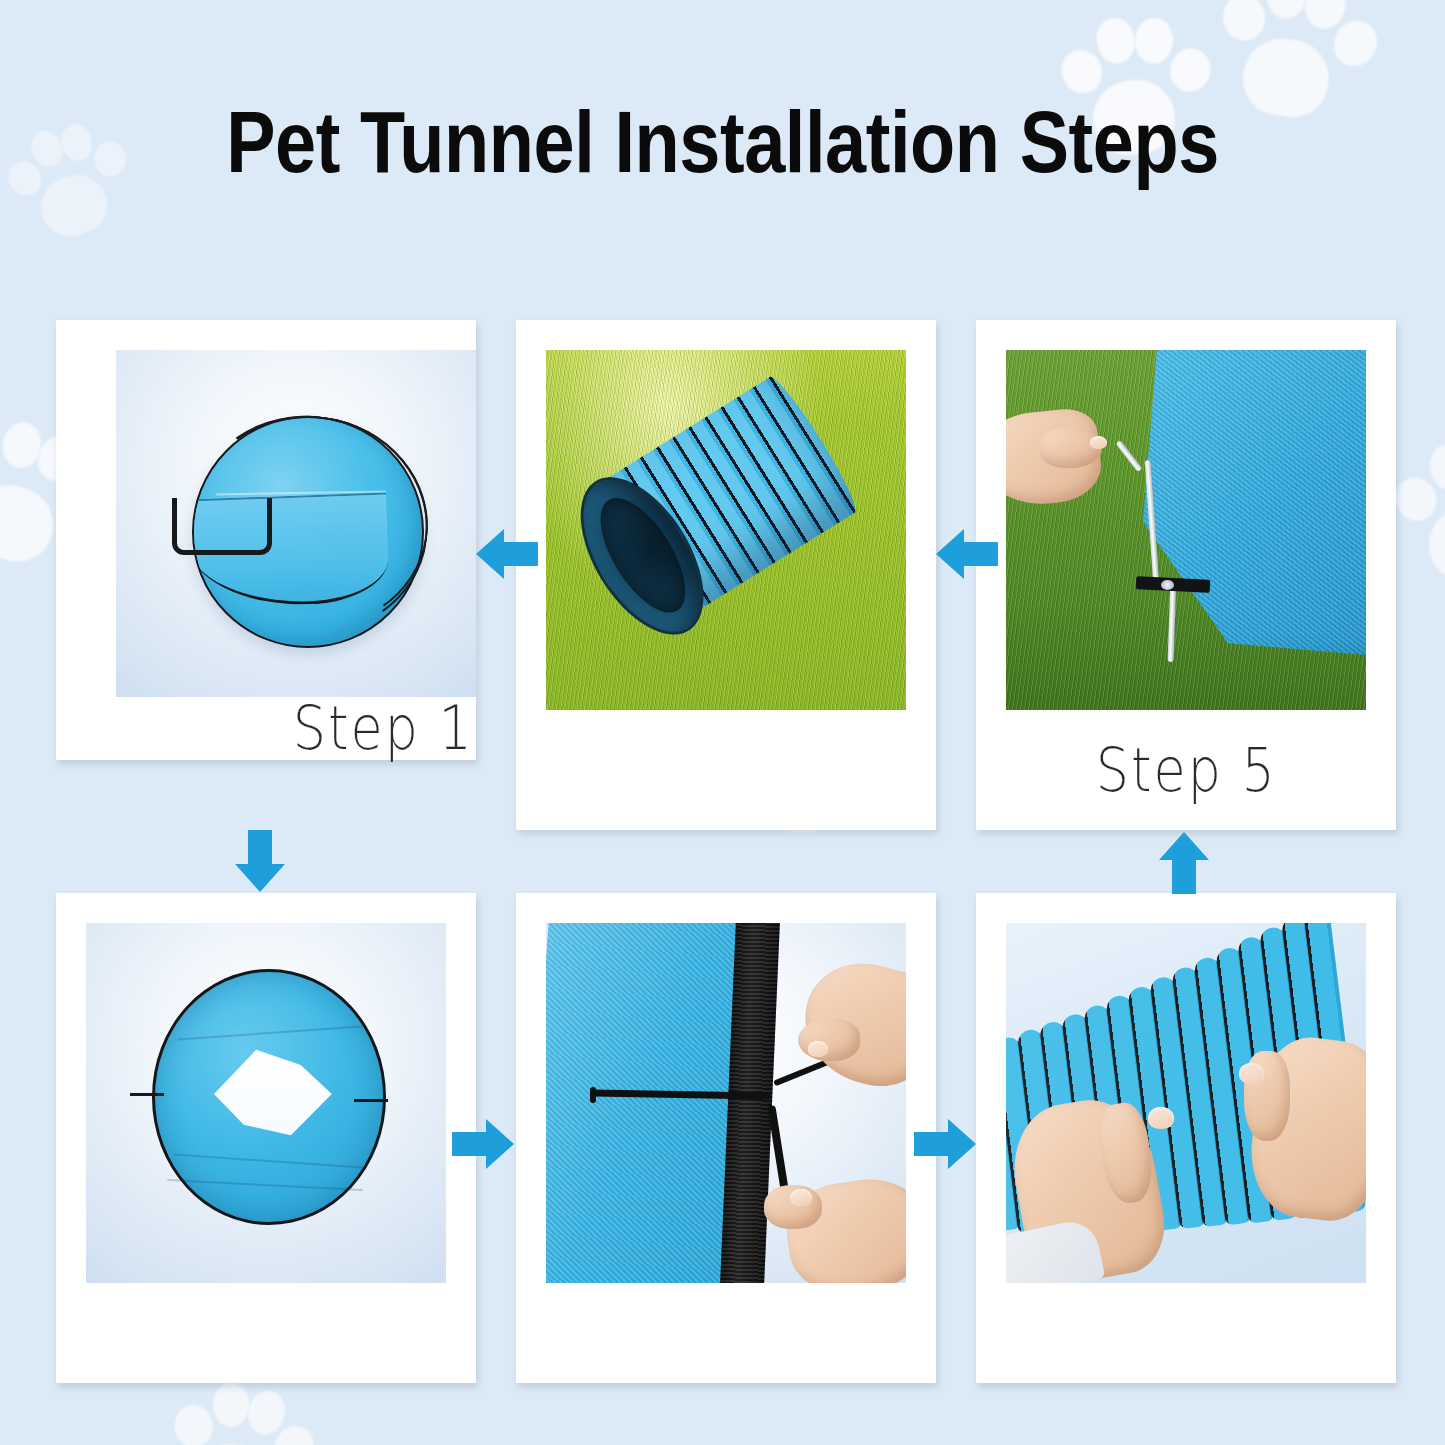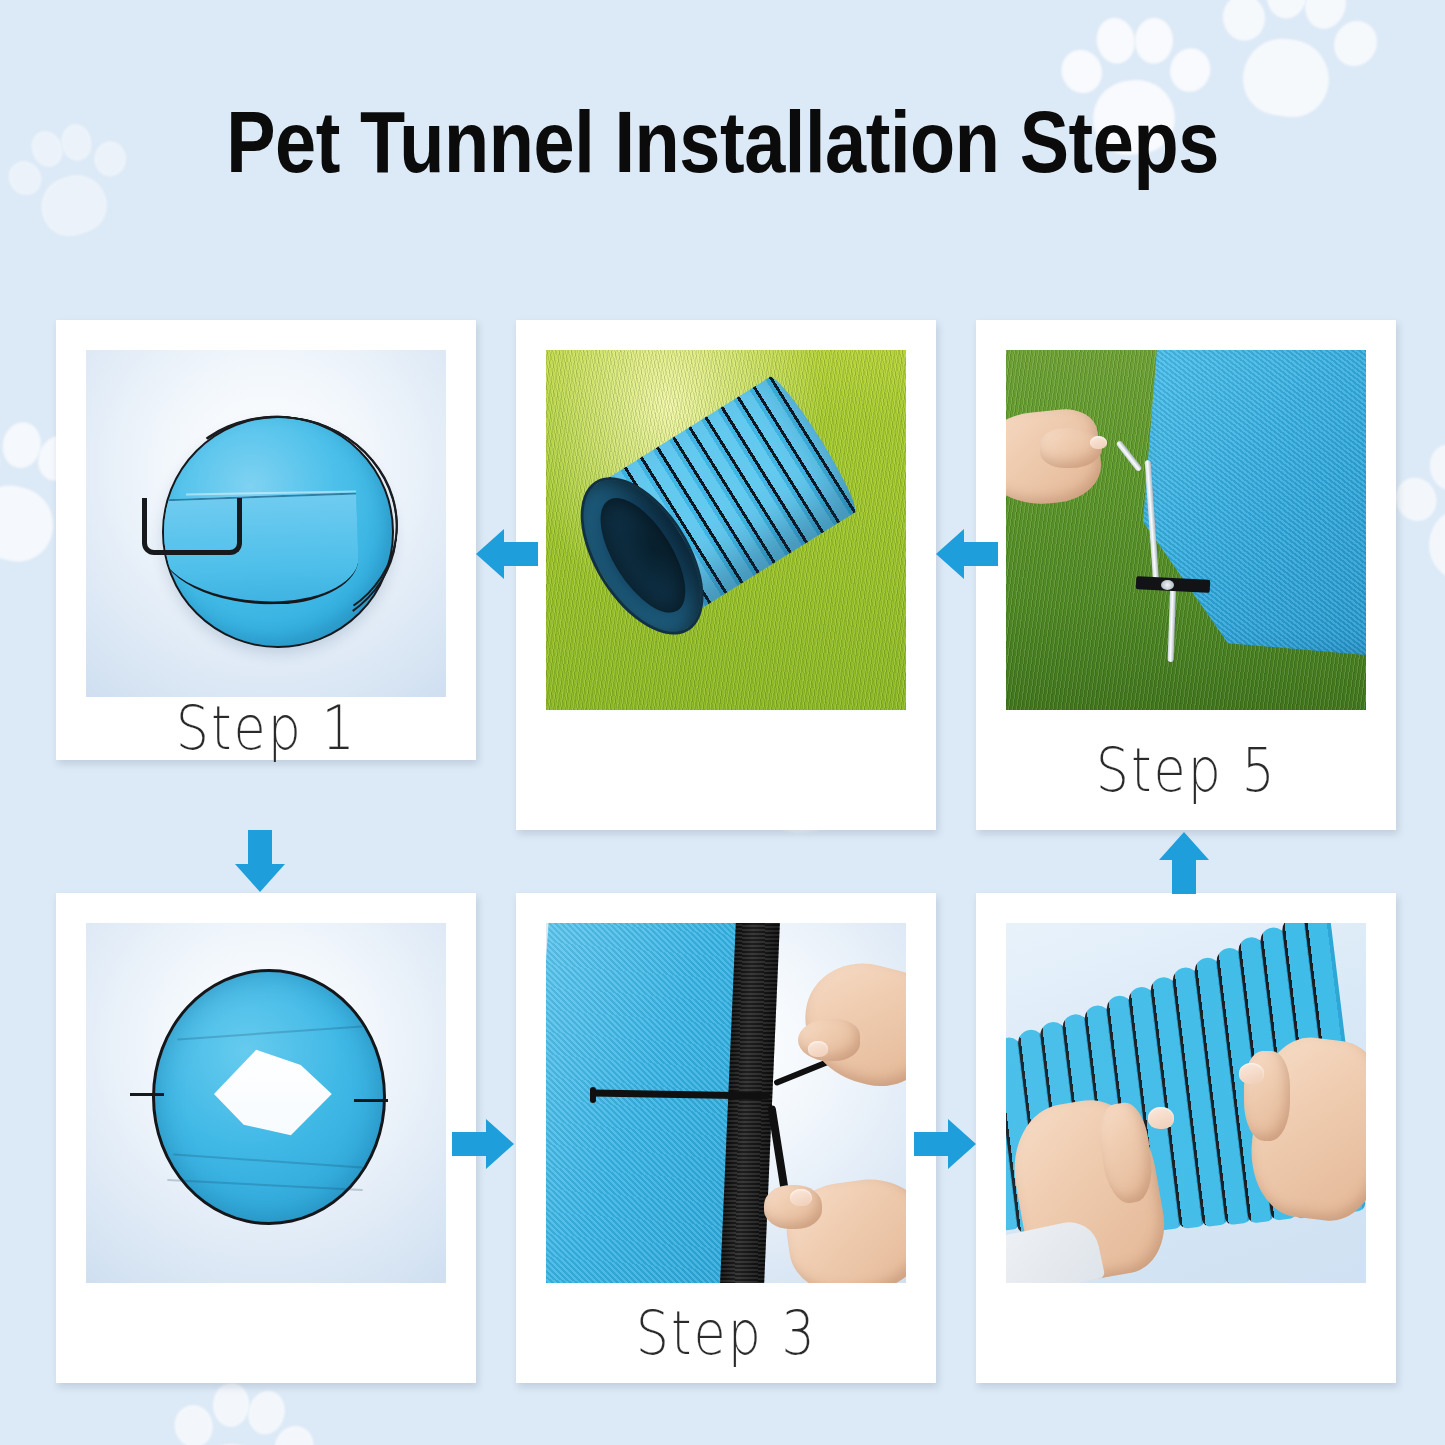--- a/index.html
+++ b/index.html
@@ -330,21 +330,21 @@
       <div class="pad" style="left: 24px; top: 56px; width: 65.6px; height: 59.2px; border-radius: 46% 46% 42% 42% / 52% 52% 48% 48%;"></div>
       <div class="toe" style="left: 3.2px; top: 27.2px; width: 32px; height: 35.2px; transform: rotate(-16deg);"></div>
       <div class="toe" style="left: 33.6px; top: 4.8px; width: 30.4px; height: 36.8px; transform: rotate(-4deg);"></div>
       <div class="toe" style="left: 64px; top: 8px; width: 30.4px; height: 36.8px; transform: rotate(8deg);"></div>
       <div class="toe" style="left: 89.6px; top: 35.2px; width: 32px; height: 35.2px; transform: rotate(20deg);"></div>
     </div>
   </div>
 
 <div id="title">Pet Tunnel Installation Steps</div>
 
-<div class="card" style="left:56px; top:320px; width:420px; height:440px;">
+<div class="card" style="left:56px; top:320px; width:420px; height:440px;align-items:flex-end;">
   <div class="photo-wrap">
     <div class="photo">
       <div class="studio"></div>
       <div class="s1-disc">
         <div class="s1-fold"></div>
         <div class="s1-flap"></div>
       </div>
       <div class="s1-rim" style="left:76px; top:66px;"></div>
       <div class="s1-rim s1-rim2" style="left:76px; top:66px;"></div>
       <div class="s1-handle"></div>
@@ -421,23 +421,20 @@
       <div class="s3-cord" style="left:228px; top:182px; width:8px; height:86px; transform:rotate(-9deg); border-radius:4px;"></div>
 
       <div class="hand" style="right:-28px; top:42px; width:130px; height:118px; border-radius:46% 36% 40% 54%; transform:rotate(14deg);"></div>
       <div class="hand" style="right:46px; top:96px; width:62px; height:42px; border-radius:50% 40% 42% 50%;"></div>
       <div class="nail" style="right:78px; top:118px; width:20px; height:16px;"></div>
 
       <div class="hand" style="right:-22px; top:258px; width:140px; height:112px; border-radius:40% 44% 48% 44%; transform:rotate(-8deg);"></div>
       <div class="hand" style="right:84px; top:262px; width:58px; height:44px; border-radius:46% 46% 44% 44%;"></div>
       <div class="nail" style="right:94px; top:266px; width:22px; height:17px;"></div>
     </div>
-  </div>
-  <div class="caption">
-    <span>Step 3</span>
   </div>
 </div>
 
 <div class="card" style="left:976px; top:893px; width:420px; height:490px;">
   <div class="photo-wrap">
     <div class="photo">
       <div class="s4-bg"></div>
       <div class="s4-tunnel" id="s4ribs">
           <div class="rib" style="left: 6px; top: 104px; height: 188px; opacity: 0.92;"></div>
           <div class="rib" style="left: 29px; top: 100.748px; height: 196px; opacity: 0.925333;"></div>

